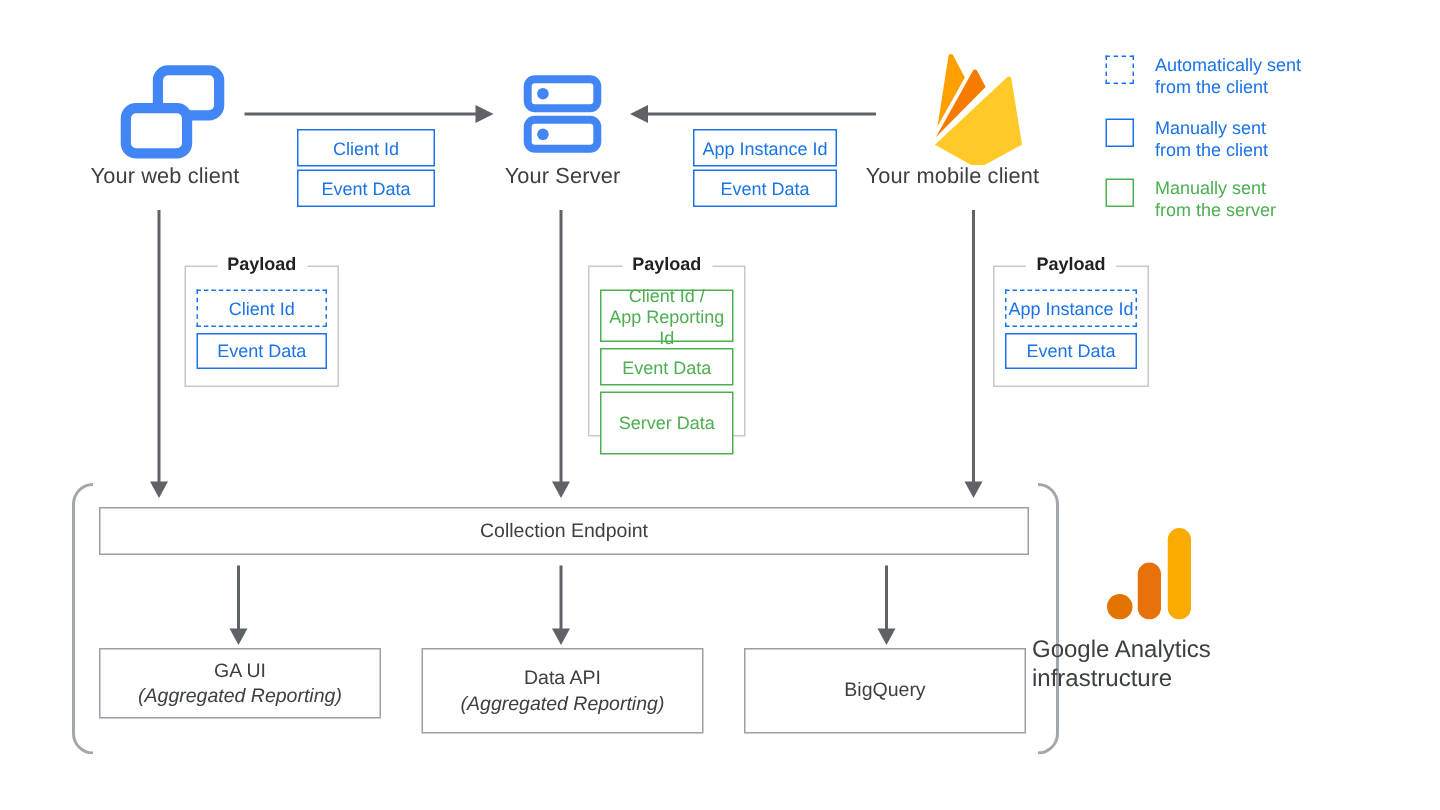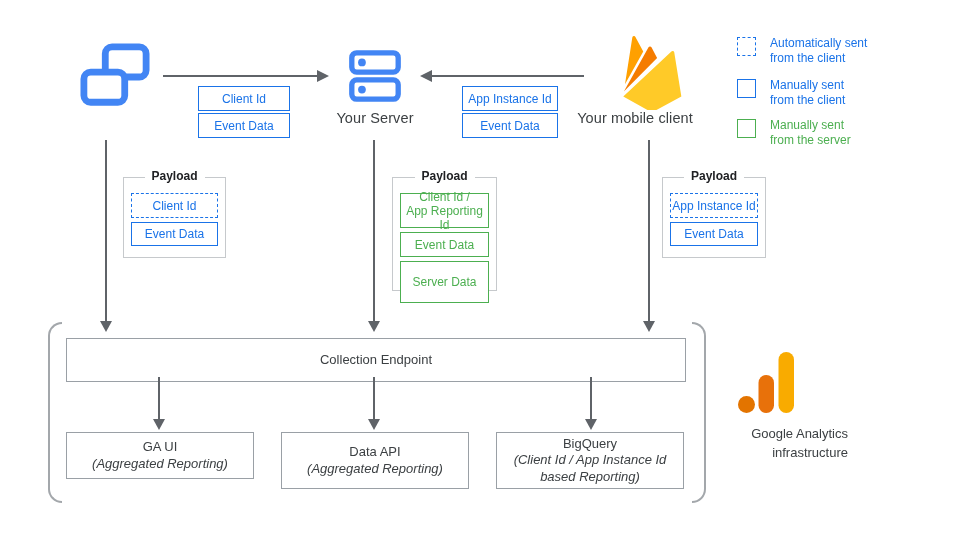--- a/index.html
+++ b/index.html
@@ -63,31 +63,32 @@
   
   .legend-row{position:absolute;display:flex;align-items:flex-start;gap:14px;}
   .sw{width:19px;height:19px;background:#fff;box-sizing:border-box;flex:none;margin-top:1px;}
   .sw.dashed{border:1.5px dashed var(--blue);}
   .sw.blue{border:1.5px solid var(--blue);}
   .sw.green{border:1.5px solid var(--green);}
   .legend-label{font-size:12px;font-weight:500;line-height:14.5px;}
   .legend-label.blue{color:var(--blue);}
   .legend-label.green{color:var(--green);}
 
-  .caption{font-size:13px;line-height:19px;text-align:right;color:var(--ink);}
+  .caption{font-size:16px;line-height:19px;text-align:left;color:var(--ink);}
 </style>
 </head>
 <body>
 
 <div id="canvas">
 
   <svg class="abs" style="left:80px;top:42px" width="70" height="68" viewBox="0 0 72 68">
     <rect x="26" y="4" width="42" height="31" rx="7" fill="#fff" stroke="#4285f4" stroke-width="7"></rect>
     <rect x="4" y="30" width="42" height="31" rx="7" fill="#fff" stroke="#4285f4" stroke-width="7"></rect>
   </svg>
+  <div class="abs node-label" style="left:35px;top:110px;width:150px">Your web client</div>
 
   <div class="harrow right abs" style="left:163px;top:70px;width:166px">
     <div class="shaft"></div>
     <div class="head"></div>
   </div>
   <div class="abs chip blue" style="left:198px;top:86px;width:92px;height:25px">Client Id</div>
   <div class="abs chip blue" style="left:198px;top:113px;width:92px;height:25px">Event Data</div>
 
   <svg class="abs" style="left:346px;top:47px" width="58" height="58" viewBox="0 0 60 60">
     <rect x="6" y="6" width="48" height="20" rx="5" fill="#fff" stroke="#4285f4" stroke-width="5.5"></rect>
@@ -156,21 +157,21 @@
 
   <div class="abs payload" style="left:662px;top:177px;width:104px;height:81px">
     <div class="ptitle">Payload</div>
     <div class="chip dashed" style="height:25px;flex:none">App Instance Id</div>
     <div class="chip blue" style="height:24px;flex:none">Event Data</div>
   </div>
 
   <div class="abs bracket lft" style="left:48px;top:322px;width:14px;height:181px"></div>
   <div class="abs bracket rgt" style="left:692px;top:322px;width:14px;height:181px"></div>
 
-  <div class="abs infra-box" style="left:66px;top:338px;width:620px;height:44px">
+  <div class="abs infra-box" style="left:66px;top:338px;width:620px;height:32px">
     <div>Collection Endpoint</div>
   </div>
 
   <div class="varrow abs" style="left:153px;top:377px;height:53px">
     <div class="shaft"></div>
     <div class="head"></div>
   </div>
   <div class="varrow abs" style="left:368px;top:377px;height:53px">
     <div class="shaft"></div>
     <div class="head"></div>
@@ -183,22 +184,20 @@
   <div class="abs infra-box" style="left:66px;top:432px;width:188px;height:47px">
     <div>GA UI</div>
     <div class="sub pre">(Aggregated Reporting)</div>
   </div>
   <div class="abs infra-box" style="left:281px;top:432px;width:188px;height:57px">
     <div>Data API</div>
     <div class="sub pre">(Aggregated Reporting)</div>
   </div>
   <div class="abs infra-box" style="left:496px;top:432px;width:188px;height:57px">
     <div>BigQuery</div>
-    <div class="sub pre">(Client Id / App Instance Id
-based Reporting)</div>
   </div>
 
   <svg class="abs" style="left:738px;top:352px" width="56" height="61" viewBox="0 0 56 61">
     <circle cx="8.5" cy="52.5" r="8.5" fill="#e37400"></circle>
     <rect x="20.5" y="23" width="15.5" height="38" rx="7.75" fill="#e8710a"></rect>
     <rect x="40.5" y="0" width="15.5" height="61" rx="7.75" fill="#f9ab00"></rect>
   </svg>
   <div class="abs caption pre" style="left:688px;top:424px;width:160px">Google Analytics
 infrastructure</div>
 

